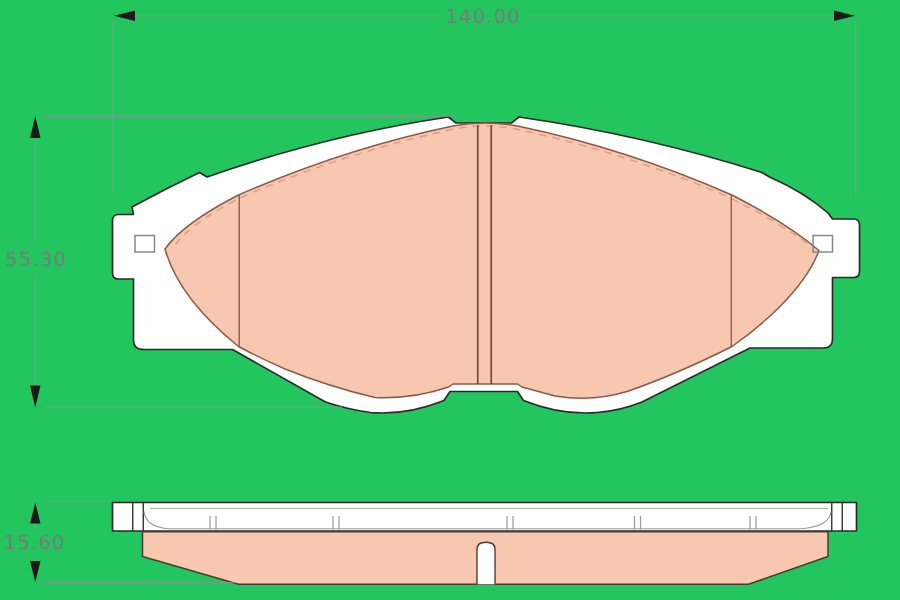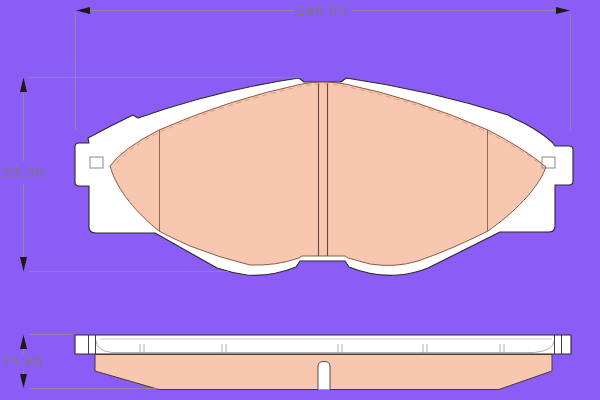--- a/index.html
+++ b/index.html
@@ -1,19 +1,19 @@
 <!DOCTYPE html>
 <html><head>
 <meta charset="utf-8">
 <style>
   html,body{margin:0;padding:0;background:#ffffff;}
   .stage{
     position:relative;
     width:600px;height:400px;
-    background:#8b5cf6;
+    background:#22c55e;
     overflow:hidden;
     font-family:"DejaVu Sans", sans-serif;
   }
   svg{display:block;}
   .outline{fill:#ffffff;stroke:#2a2a2a;stroke-width:1.1;stroke-linejoin:round;}
   .friction{stroke:#8a5a48;stroke-width:1;stroke-linejoin:round;}
   .friction-side{stroke:#4a3a30;stroke-width:1;stroke-linejoin:round;}
   .chamfer{stroke:#8a5a48;stroke-width:0.9;}
   .slotline{stroke:#6b4a3e;stroke-width:1.1;}
   .dashline{fill:none;stroke:#e39b82;stroke-width:1;stroke-dasharray:5 4;}

